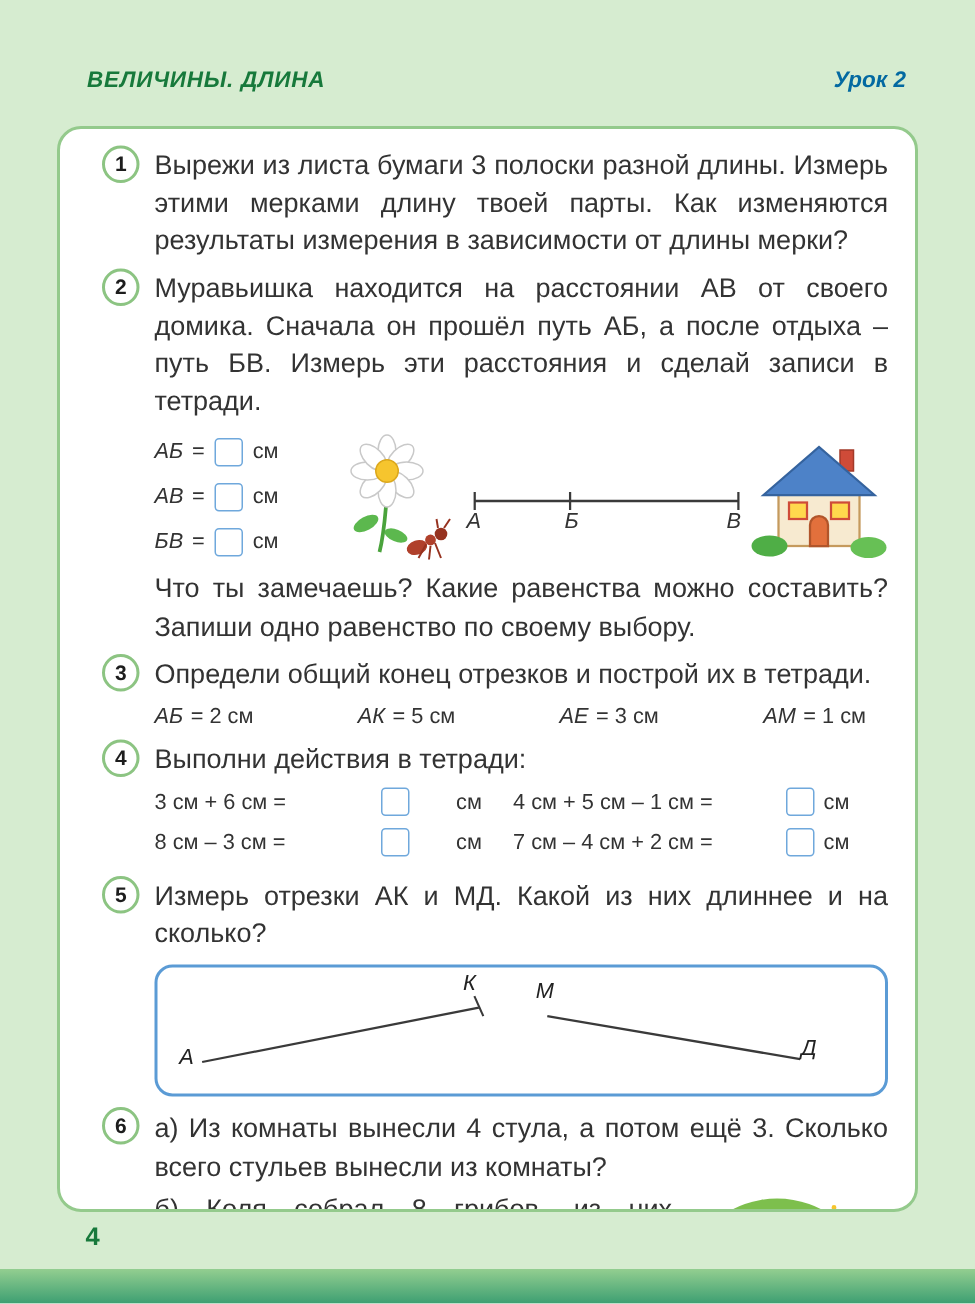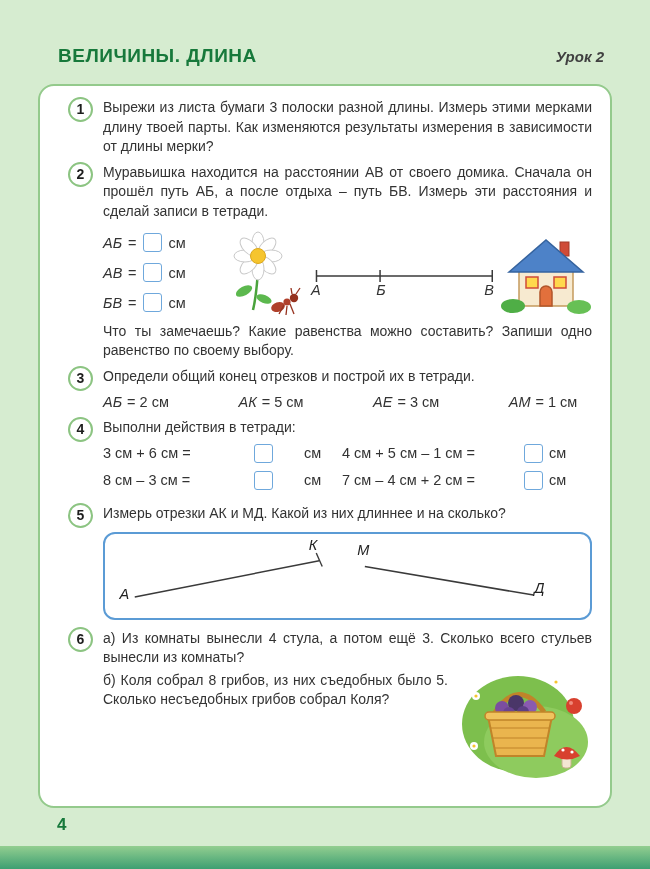--- a/index.html
+++ b/index.html
@@ -2,38 +2,38 @@
 <html><head>
 <meta charset="utf-8">
 <style>
   html,body{margin:0;padding:0;}
   body{
     width:650px;height:869px;position:relative;overflow:hidden;
     background:#d6ecd0;color:#333;
     font-family:"Liberation Sans", sans-serif;
   }
   .page-header{position:absolute;top:45px;left:58px;right:46px;display:flex;justify-content:space-between;align-items:baseline;}
-  .chapter-title{font-size:19px;font-weight:bold;color:#17793b;letter-spacing:.5px;}
-  .lesson-label{font-size:15px;font-weight:bold;font-style:italic;color:#404040;}
+  .chapter-title{font-size:15px;font-weight:bold;font-style:italic;color:#17793b;letter-spacing:.5px;}
+  .lesson-label{font-size:15px;font-weight:bold;font-style:italic;color:#0369a1;}
 
   .panel{
     position:absolute;top:84px;left:38px;width:574px;height:724px;box-sizing:border-box;
     background:#fff;border:2px solid #94ca8c;border-radius:16px;
     padding:10px 18px 0 28px;overflow:hidden;
   }
 
   .ex{display:flex;align-items:flex-start;margin-bottom:4px;}
   .num-circle{
     flex:0 0 25px;width:25px;height:25px;box-sizing:border-box;
     border:2px solid #8cc482;border-radius:50%;background:#fff;
     font-size:14px;font-weight:bold;color:#1d1d1d;text-align:center;line-height:21px;
     margin-right:10px;margin-top:1px;
   }
   .ex-body{flex:1;min-width:0;}
-  .txt{margin:2px 0 0;font-size:14px;line-height:1.4;text-align:justify;}
+  .txt{margin:2px 0 0;font-size:18px;line-height:1.4;text-align:justify;}
 
   
   .m-block{display:flex;align-items:stretch;margin:8px 0 4px;height:88px;}
   .m-col{flex:0 0 118px;padding-top:3px;}
   .m-row{display:flex;align-items:center;height:20px;margin-bottom:10px;font-size:14.5px;}
   .seg-label{font-style:italic;width:25px;}
   .eq-sign{margin:0 7px 0 0;}
   .answer-box{
     display:inline-block;width:19px;height:19px;box-sizing:border-box;
     border:1.5px solid #6fa8dc;border-radius:3px;background:#fff;vertical-align:middle;

